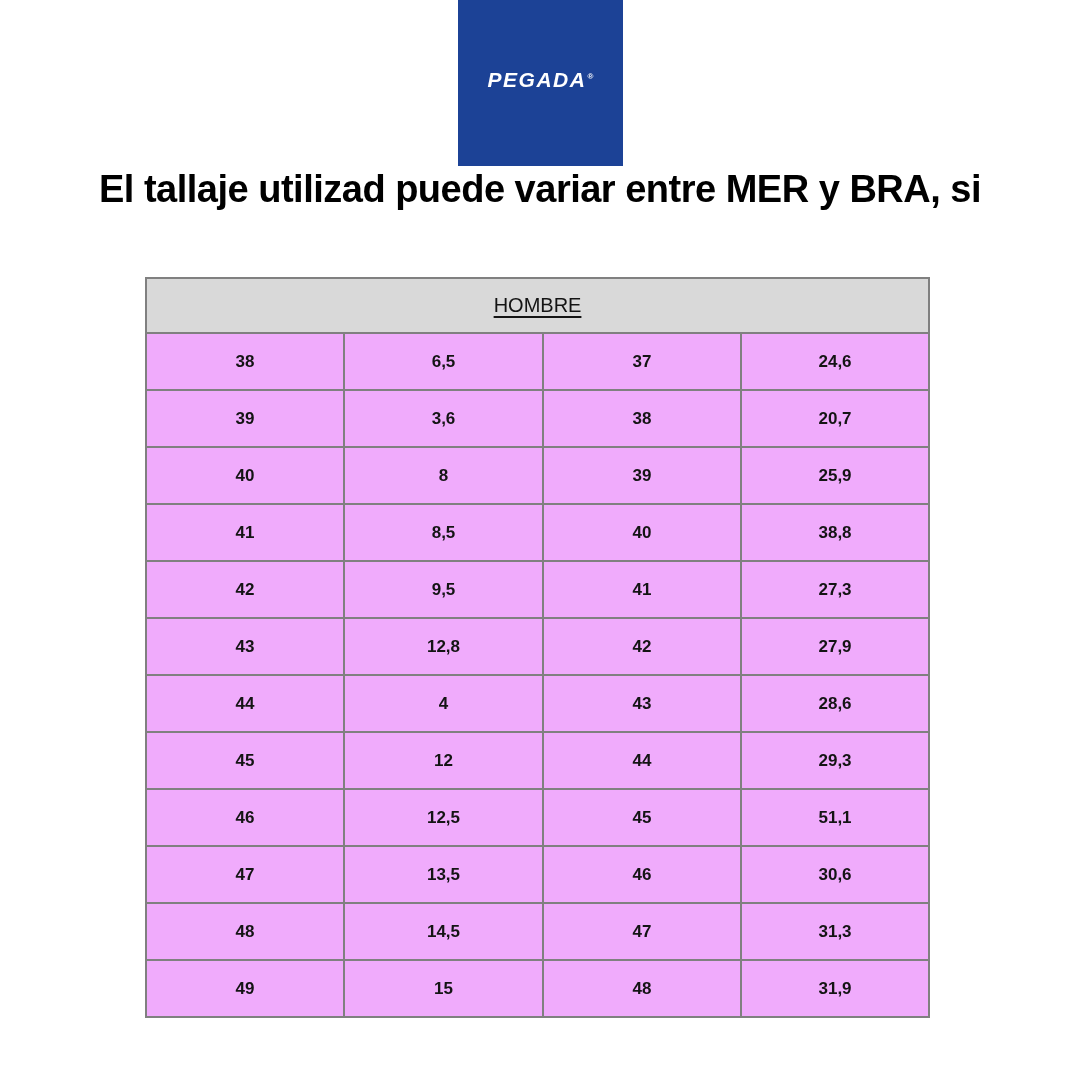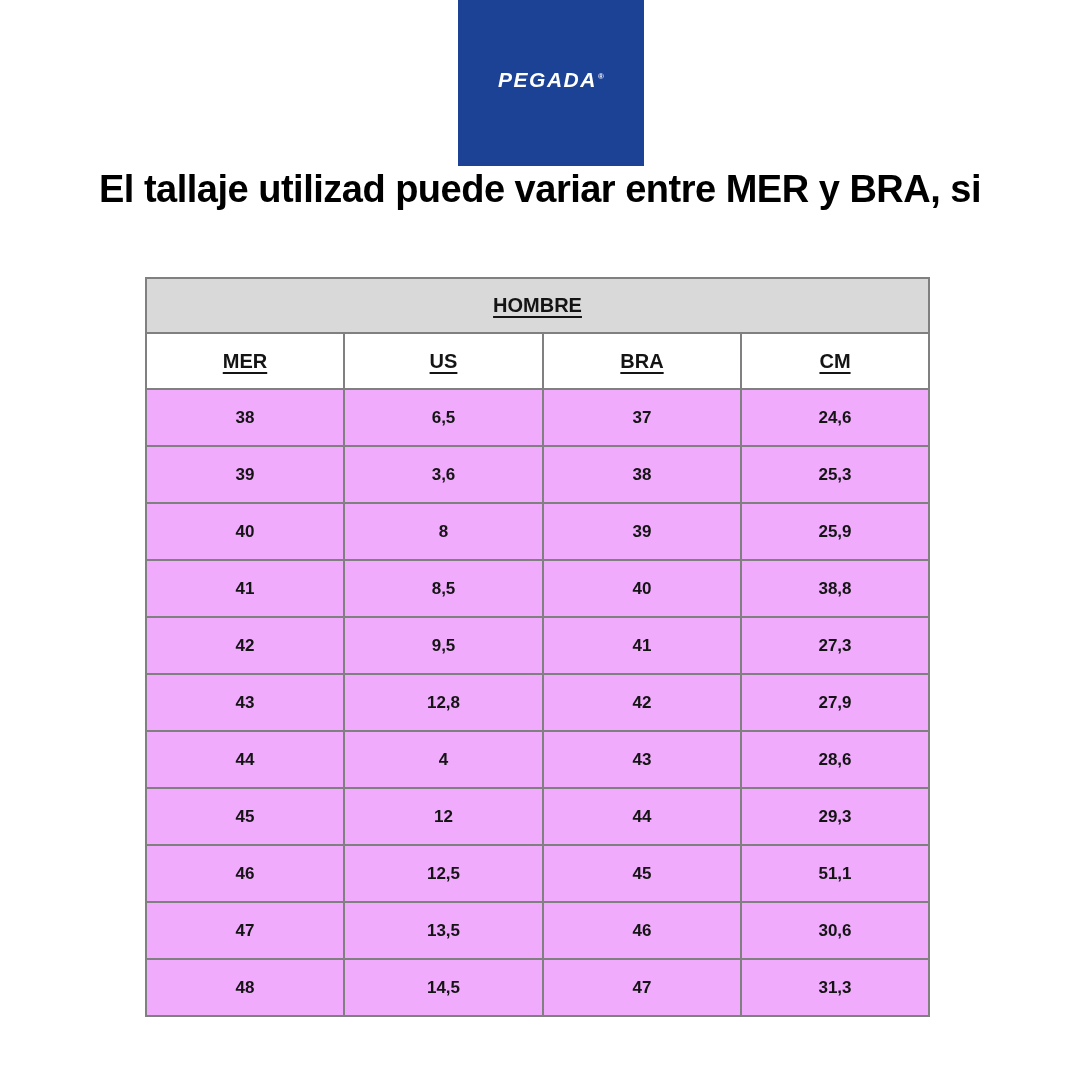--- a/index.html
+++ b/index.html
@@ -12,21 +12,21 @@
     height: 1080px;
     position: relative;
     font-family: "Liberation Sans", sans-serif;
     color: #000000;
     overflow: hidden;
   }
   .logo-box {
     position: absolute;
     left: 458px;
     top: 0;
-    width: 186px;
+    width: 165px;
     height: 166px;
     display: flex;
     align-items: center;
     justify-content: center;
   }
   .logo-text {
     color: #ffffff;
     font-weight: bold;
     font-style: italic;
     font-size: 21px;
@@ -68,21 +68,21 @@
     text-align: center;
     vertical-align: middle;
     padding: 0;
     color: #141414;
   }
   tr.title-row {
     height: 55px;
   }
   tr.title-row th {
     font-size: 20px;
-    font-weight: bold;
+    font-weight: normal;
   }
   tr.header-row {
     height: 56px;
   }
   tr.header-row th {
     font-size: 20px;
     font-weight: bold;
     background: #ffffff;
   }
   tbody.data-rows tr {
@@ -114,39 +114,33 @@
   <colgroup>
     <col style="width:198px">
     <col style="width:199px">
     <col style="width:198px">
     <col style="width:188px">
   </colgroup>
   <thead>
     <tr class="title-row">
       <th colspan="4" id="title-cell" style="background: rgb(217, 217, 217);"><span class="u">HOMBRE</span></th>
     </tr>
-    <tr class="header-row" id="col-header-row">
-        <th><span class="u">MER</span></th>
-        <th><span class="u">US</span></th>
-        <th><span class="u">BRA</span></th>
-        <th><span class="u">CM</span></th>
-      </tr>
   </thead>
   <tbody class="data-rows" id="table-body">
       <tr>
         <td>38</td>
         <td>6,5</td>
         <td>37</td>
         <td>24,6</td>
       </tr>
       <tr>
         <td>39</td>
         <td>3,6</td>
         <td>38</td>
-        <td>25,3</td>
+        <td>20,7</td>
       </tr>
       <tr>
         <td>40</td>
         <td>8</td>
         <td>39</td>
         <td>25,9</td>
       </tr>
       <tr>
         <td>41</td>
         <td>8,5</td>
@@ -188,14 +182,20 @@
         <td>13,5</td>
         <td>46</td>
         <td>30,6</td>
       </tr>
       <tr>
         <td>48</td>
         <td>14,5</td>
         <td>47</td>
         <td>31,3</td>
       </tr>
+      <tr>
+        <td>49</td>
+        <td>15</td>
+        <td>48</td>
+        <td>31,9</td>
+      </tr>
     </tbody>
 </table>
 
 </body></html>

